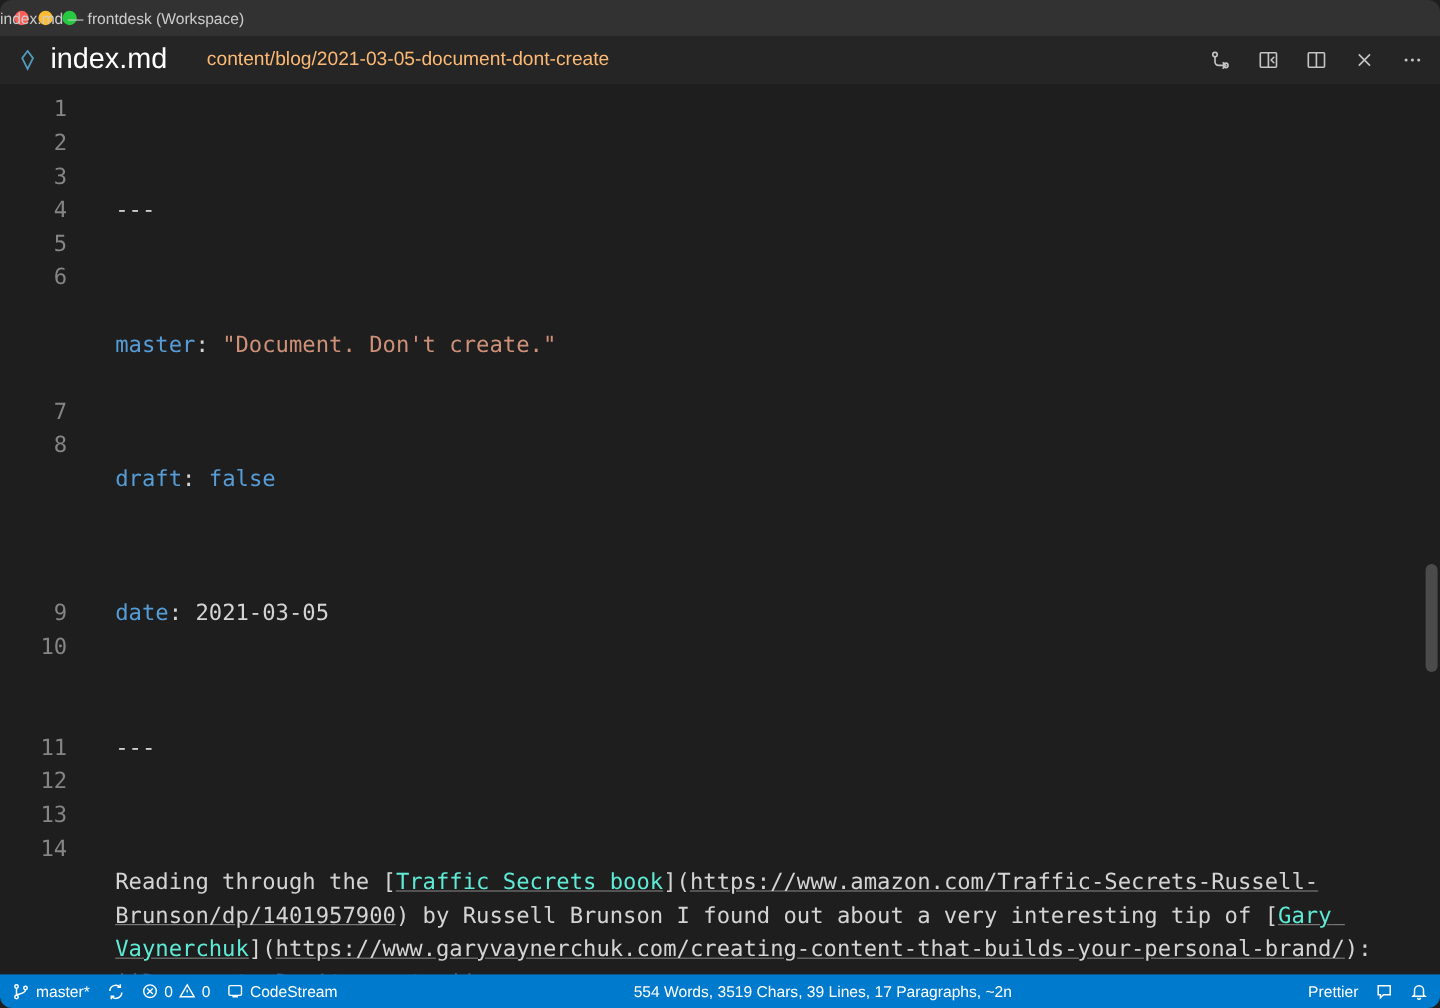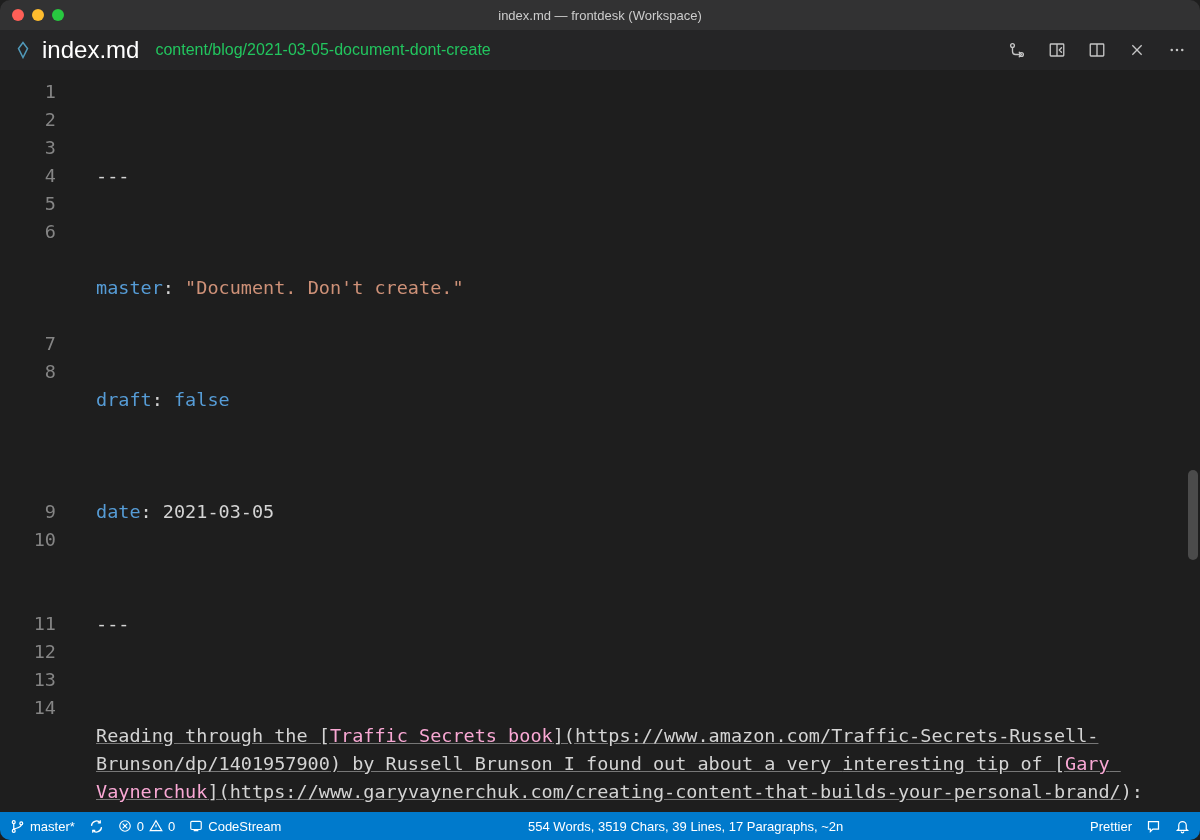--- a/index.html
+++ b/index.html
@@ -22,21 +22,21 @@
     padding: 0 12px;
     position: relative;
   }
   .traffic-lights { display: flex; gap: 8px; }
   .tl { width: 12px; height: 12px; border-radius: 50%; }
   .tl-close { background: #ff5f57; }
   .tl-min { background: #febc2e; }
   .tl-max { background: #28c840; }
   .window-title {
     position: absolute; left:0; right:0;
-    text-align: center;
+    text-align: left;
     font-size: 13px;
     color: #cccccc;
     pointer-events: none;
   }
   
   .tabbar {
     height: 40px;
     background: #252526;
     display: flex;
     align-items: center;
@@ -48,22 +48,22 @@
     display:flex; align-items:center; justify-content:center;
     color:#519aba;
   }
   .tab-name {
     font-size: 24px;
     color: #ffffff;
     font-weight: 500;
   }
   .tab-path {
     font-size: 16px;
-    color: #22c55e;
-    margin-left: 6px;
+    color: #fdba74;
+    margin-left: 23px;
   }
   .tab-actions {
     margin-left: auto;
     display:flex; gap:22px;
     color:#c5c5c5;
     align-items:center;
   }
   .tab-actions .ico { width:18px; height:18px; display:flex; align-items:center; justify-content:center; cursor:pointer;}
   
   .editor {
@@ -85,26 +85,26 @@
   .gutter div { height:28px; }
   .code {
     position:absolute; left:96px; right:24px; top:8px;
     white-space: pre-wrap;
     word-break: break-word;
   }
   .code-line {}
   .kw { color:#569cd6; }
   .str { color:#ce9178; }
   .punc { color:#d4d4d4; }
-  .link-text { color:#f9a8d4; text-decoration: underline; text-decoration-color:#666; }
+  .link-text { color:#5eead4; text-decoration: underline; text-decoration-color:#666; }
   .link-url { color:#d4d4d4; text-decoration: underline; text-decoration-color:#666; }
   .bold-md { color:#569cd6; font-weight:bold; }
   .fm-dash { color:#d4d4d4; }
   .code span { }
-  .underline { text-decoration: underline; text-decoration-color:#777; }
+  .underline { text-decoration-color:#777; }
 
   .scroll-thumb {
     position:absolute; right:2px; top:400px; width:10px; height:90px;
     background:#4b4b4b; border-radius:5px;
   }
 
   
   .statusbar {
     position:absolute; bottom:0; left:0; right:0;
     height:28px;

